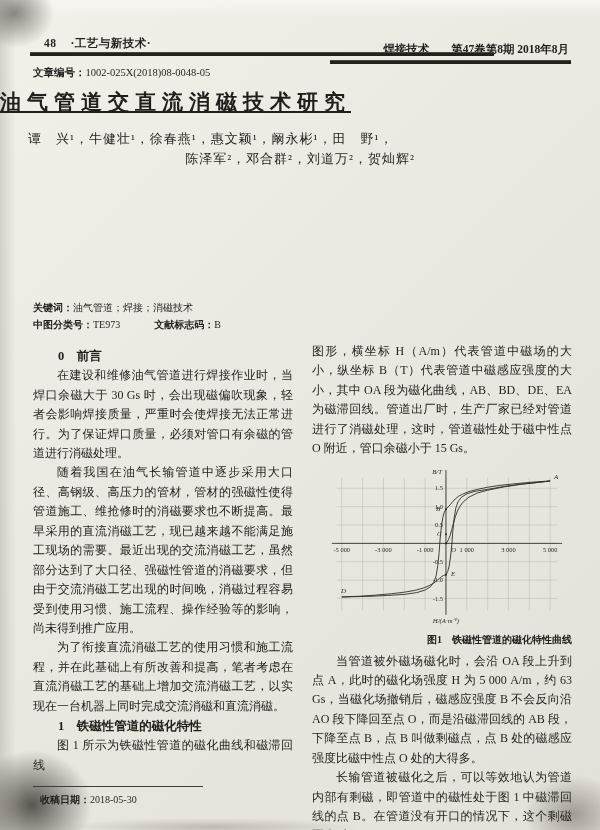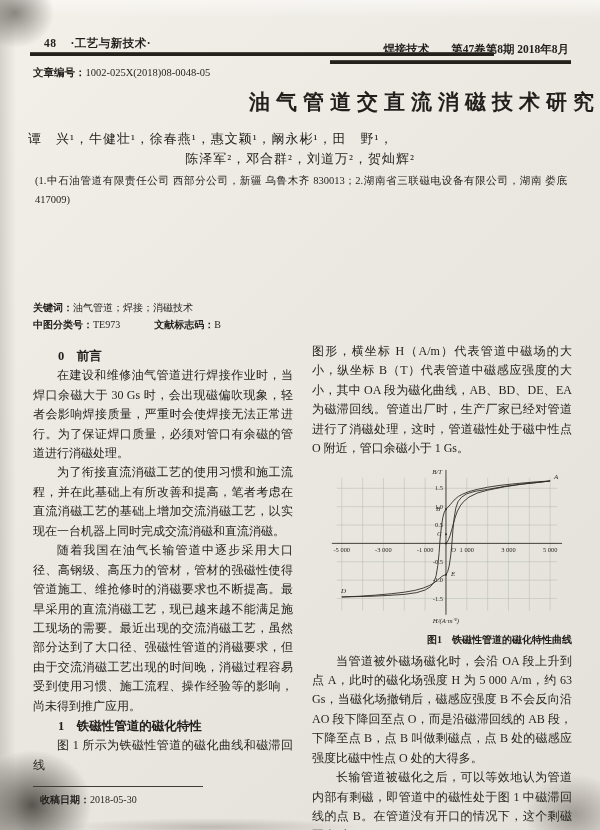--- a/index.html
+++ b/index.html
@@ -26,22 +26,22 @@
   .hdr-left .pgno{margin-right:14px;}
   .hdr-right{position:absolute;top:42px;right:31px;font-size:11.5px;font-weight:bold;}
   .hdr-right .journal{margin-right:22px;}
   .rule1{position:absolute;top:52px;left:30px;width:464px;height:3px;background:#24211d;
          border-top:1px solid #4a453e;}
   .rule2{position:absolute;top:60px;left:330px;width:241px;height:3px;background:#24211d;
          border-top:1px solid #4a453e;}
   .artno{position:absolute;top:66px;left:33px;font-size:10.5px;}
   .artno b{font-weight:bold;}
 
-  .title{position:absolute;top:88px;left:0;width:100%;text-align:right;
-         font-size:21px;font-weight:bold;letter-spacing:6px;}
+  .title{position:absolute;top:88px;left:0;width:100%;text-align:left;
+         font-size:21px;font-weight:bold;letter-spacing:6px;text-decoration:underline;}
   .authors1{position:absolute;top:130px;left:0;width:100%;text-align:left;font-size:13px;letter-spacing:1px;padding-left:28px;}
   .authors2{position:absolute;top:150px;left:0;width:100%;text-align:center;font-size:13px;letter-spacing:1px;}
   .affil{position:absolute;top:171px;left:35px;width:532px;font-size:10.5px;line-height:1.85;text-align:justify;}
 
   .abstract{position:absolute;top:226px;left:33px;width:538px;font-size:10px;line-height:1.82;text-align:justify;}
   .abstract .lbl{font-weight:bold;}
   .kwline{position:absolute;top:301px;left:33px;width:538px;font-size:10px;}
   .kwline .lbl{font-weight:bold;text-align:center;}
   .clcline{position:absolute;top:318px;left:33px;width:538px;font-size:10px;}
   .clcline .lbl{font-weight:bold;}
@@ -94,40 +94,39 @@
   <div class="rule1"></div>
   <div class="rule2"></div>
 
   <div class="artno">
     <b>文章编号：</b><span>1002-025X(2018)08-0048-05</span>
   </div>
 
   <div class="title">油气管道交直流消磁技术研究</div>
   <div class="authors1">谭　兴¹，牛健壮¹，徐春燕¹，惠文颖¹，阚永彬¹，田　野¹，</div>
   <div class="authors2">陈泽军²，邓合群²，刘道万²，贺灿辉²</div>
-  <div class="affil">(1.中石油管道有限责任公司 西部分公司，新疆 乌鲁木齐 830013；2.湖南省三联磁电设备有限公司，湖南 娄底 417009)</div>
 
   <div class="kwline">
     <span class="lbl">关键词：</span><span>油气管道；焊接；消磁技术</span>
   </div>
   <div class="clcline">
     <span class="lbl">中图分类号：</span><span>TE973</span><span class="gap"></span><span class="lbl">文献标志码：</span><span>B</span>
   </div>
 
   <div class="cols">
     <div class="col">
       <p class="sechead first">0　前言</p>
       <p>在建设和维修油气管道进行焊接作业时，当焊口余磁大于 30 Gs 时，会出现磁偏吹现象，轻者会影响焊接质量，严重时会使焊接无法正常进行。为了保证焊口质量，必须对管口有余磁的管道进行消磁处理。</p>
+      <p>随着我国在油气长输管道中逐步采用大口径、高钢级、高压力的管材，管材的强磁性使得管道施工、维抢修时的消磁要求也不断提高。最早采用的直流消磁工艺，现已越来越不能满足施工现场的需要。最近出现的交流消磁工艺，虽然部分达到了大口径、强磁性管道的消磁要求，但由于交流消磁工艺出现的时间晚，消磁过程容易受到使用习惯、施工流程、操作经验等的影响，尚未得到推广应用。</p>
       <p>为了衔接直流消磁工艺的使用习惯和施工流程，并在此基础上有所改善和提高，笔者考虑在直流消磁工艺的基础上增加交流消磁工艺，以实现在一台机器上同时完成交流消磁和直流消磁。</p>
-      <p>随着我国在油气长输管道中逐步采用大口径、高钢级、高压力的管材，管材的强磁性使得管道施工、维抢修时的消磁要求也不断提高。最早采用的直流消磁工艺，现已越来越不能满足施工现场的需要。最近出现的交流消磁工艺，虽然部分达到了大口径、强磁性管道的消磁要求，但由于交流消磁工艺出现的时间晚，消磁过程容易受到使用习惯、施工流程、操作经验等的影响，尚未得到推广应用。</p>
       <p class="sechead">1　铁磁性管道的磁化特性</p>
       <p>图 1 所示为铁磁性管道的磁化曲线和磁滞回线</p>
     </div>
     <div class="col">
-      <p class="noindent">图形，横坐标 H（A/m）代表管道中磁场的大小，纵坐标 B（T）代表管道中磁感应强度的大小，其中 OA 段为磁化曲线，AB、BD、DE、EA 为磁滞回线。管道出厂时，生产厂家已经对管道进行了消磁处理，这时，管道磁性处于磁中性点 O 附近，管口余磁小于 1 Gs。</p>
+      <p class="noindent">图形，横坐标 H（A/m）代表管道中磁场的大小，纵坐标 B（T）代表管道中磁感应强度的大小，其中 OA 段为磁化曲线，AB、BD、DE、EA 为磁滞回线。管道出厂时，生产厂家已经对管道进行了消磁处理，这时，管道磁性处于磁中性点 O 附近，管口余磁小于 15 Gs。</p>
       <div class="figure">
         <svg id="mag-chart" viewBox="0 0 260 170" xmlns="http://www.w3.org/2000/svg">
             <line x1="30.0" y1="14" x2="30.0" y2="148" class="grid"></line>
             <line x1="51.0" y1="14" x2="51.0" y2="148" class="grid"></line>
             <line x1="72.0" y1="14" x2="72.0" y2="148" class="grid"></line>
             <line x1="93.0" y1="14" x2="93.0" y2="148" class="grid"></line>
             <line x1="114.0" y1="14" x2="114.0" y2="148" class="grid"></line>
             <line x1="135.0" y1="14" x2="135.0" y2="148" class="grid"></line>
             <line x1="156.0" y1="14" x2="156.0" y2="148" class="grid"></line>
             <line x1="177.0" y1="14" x2="177.0" y2="148" class="grid"></line>

